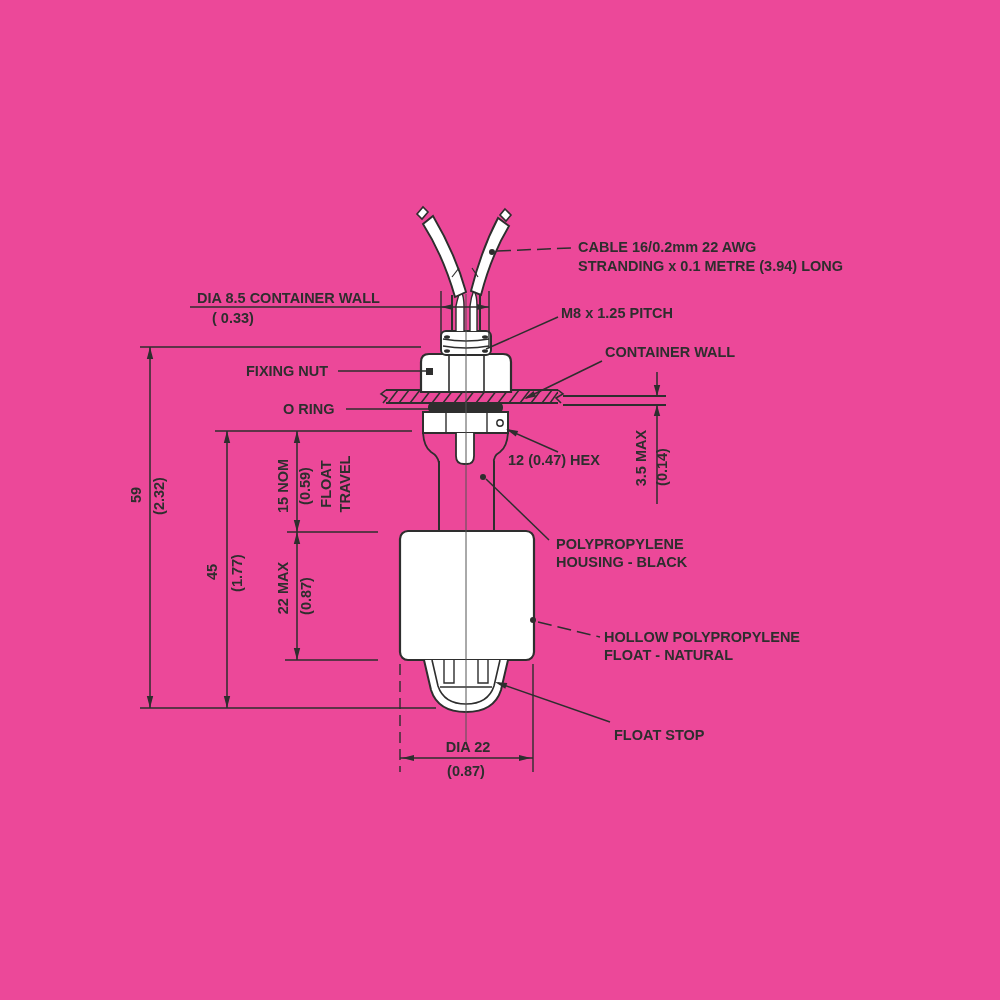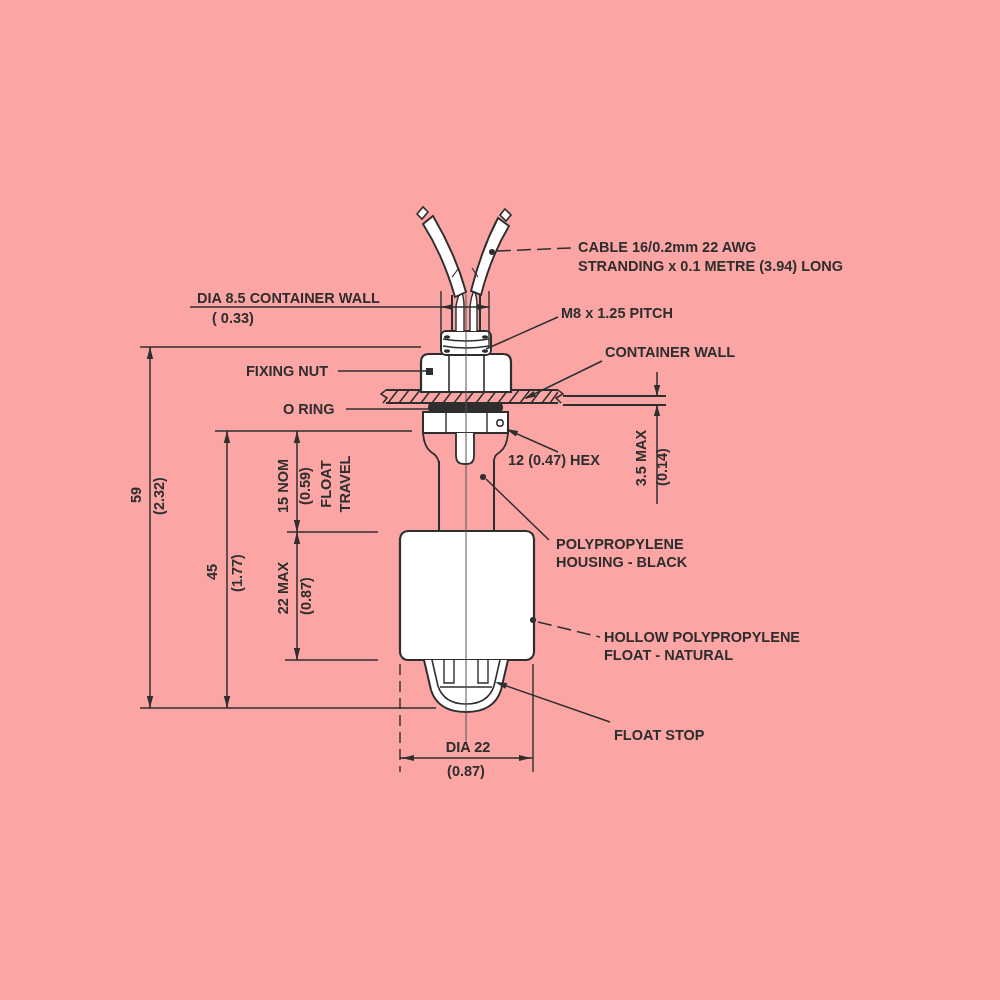--- a/index.html
+++ b/index.html
@@ -1,16 +1,16 @@
 <!DOCTYPE html>
 <html><head>
 <meta charset="utf-8">
 <style>
   html,body{margin:0;padding:0;background:#ffffff;width:1000px;height:1000px;}
-  .canvas{width:1000px;height:1000px;background:#fca5a5;}
+  .canvas{width:1000px;height:1000px;background:#ec4899;}
   svg{display:block;}
   .label{font-family:"Liberation Sans",sans-serif;font-size:14.5px;font-weight:600;fill:#2e2e2e;}
   .lbl-mid{text-anchor:middle;}
   .ink{stroke:#2e2e2e;}
 </style>
 </head>
 <body>
 
 <div class="canvas">
 <svg width="1000" height="1000" viewBox="0 0 1000 1000">

